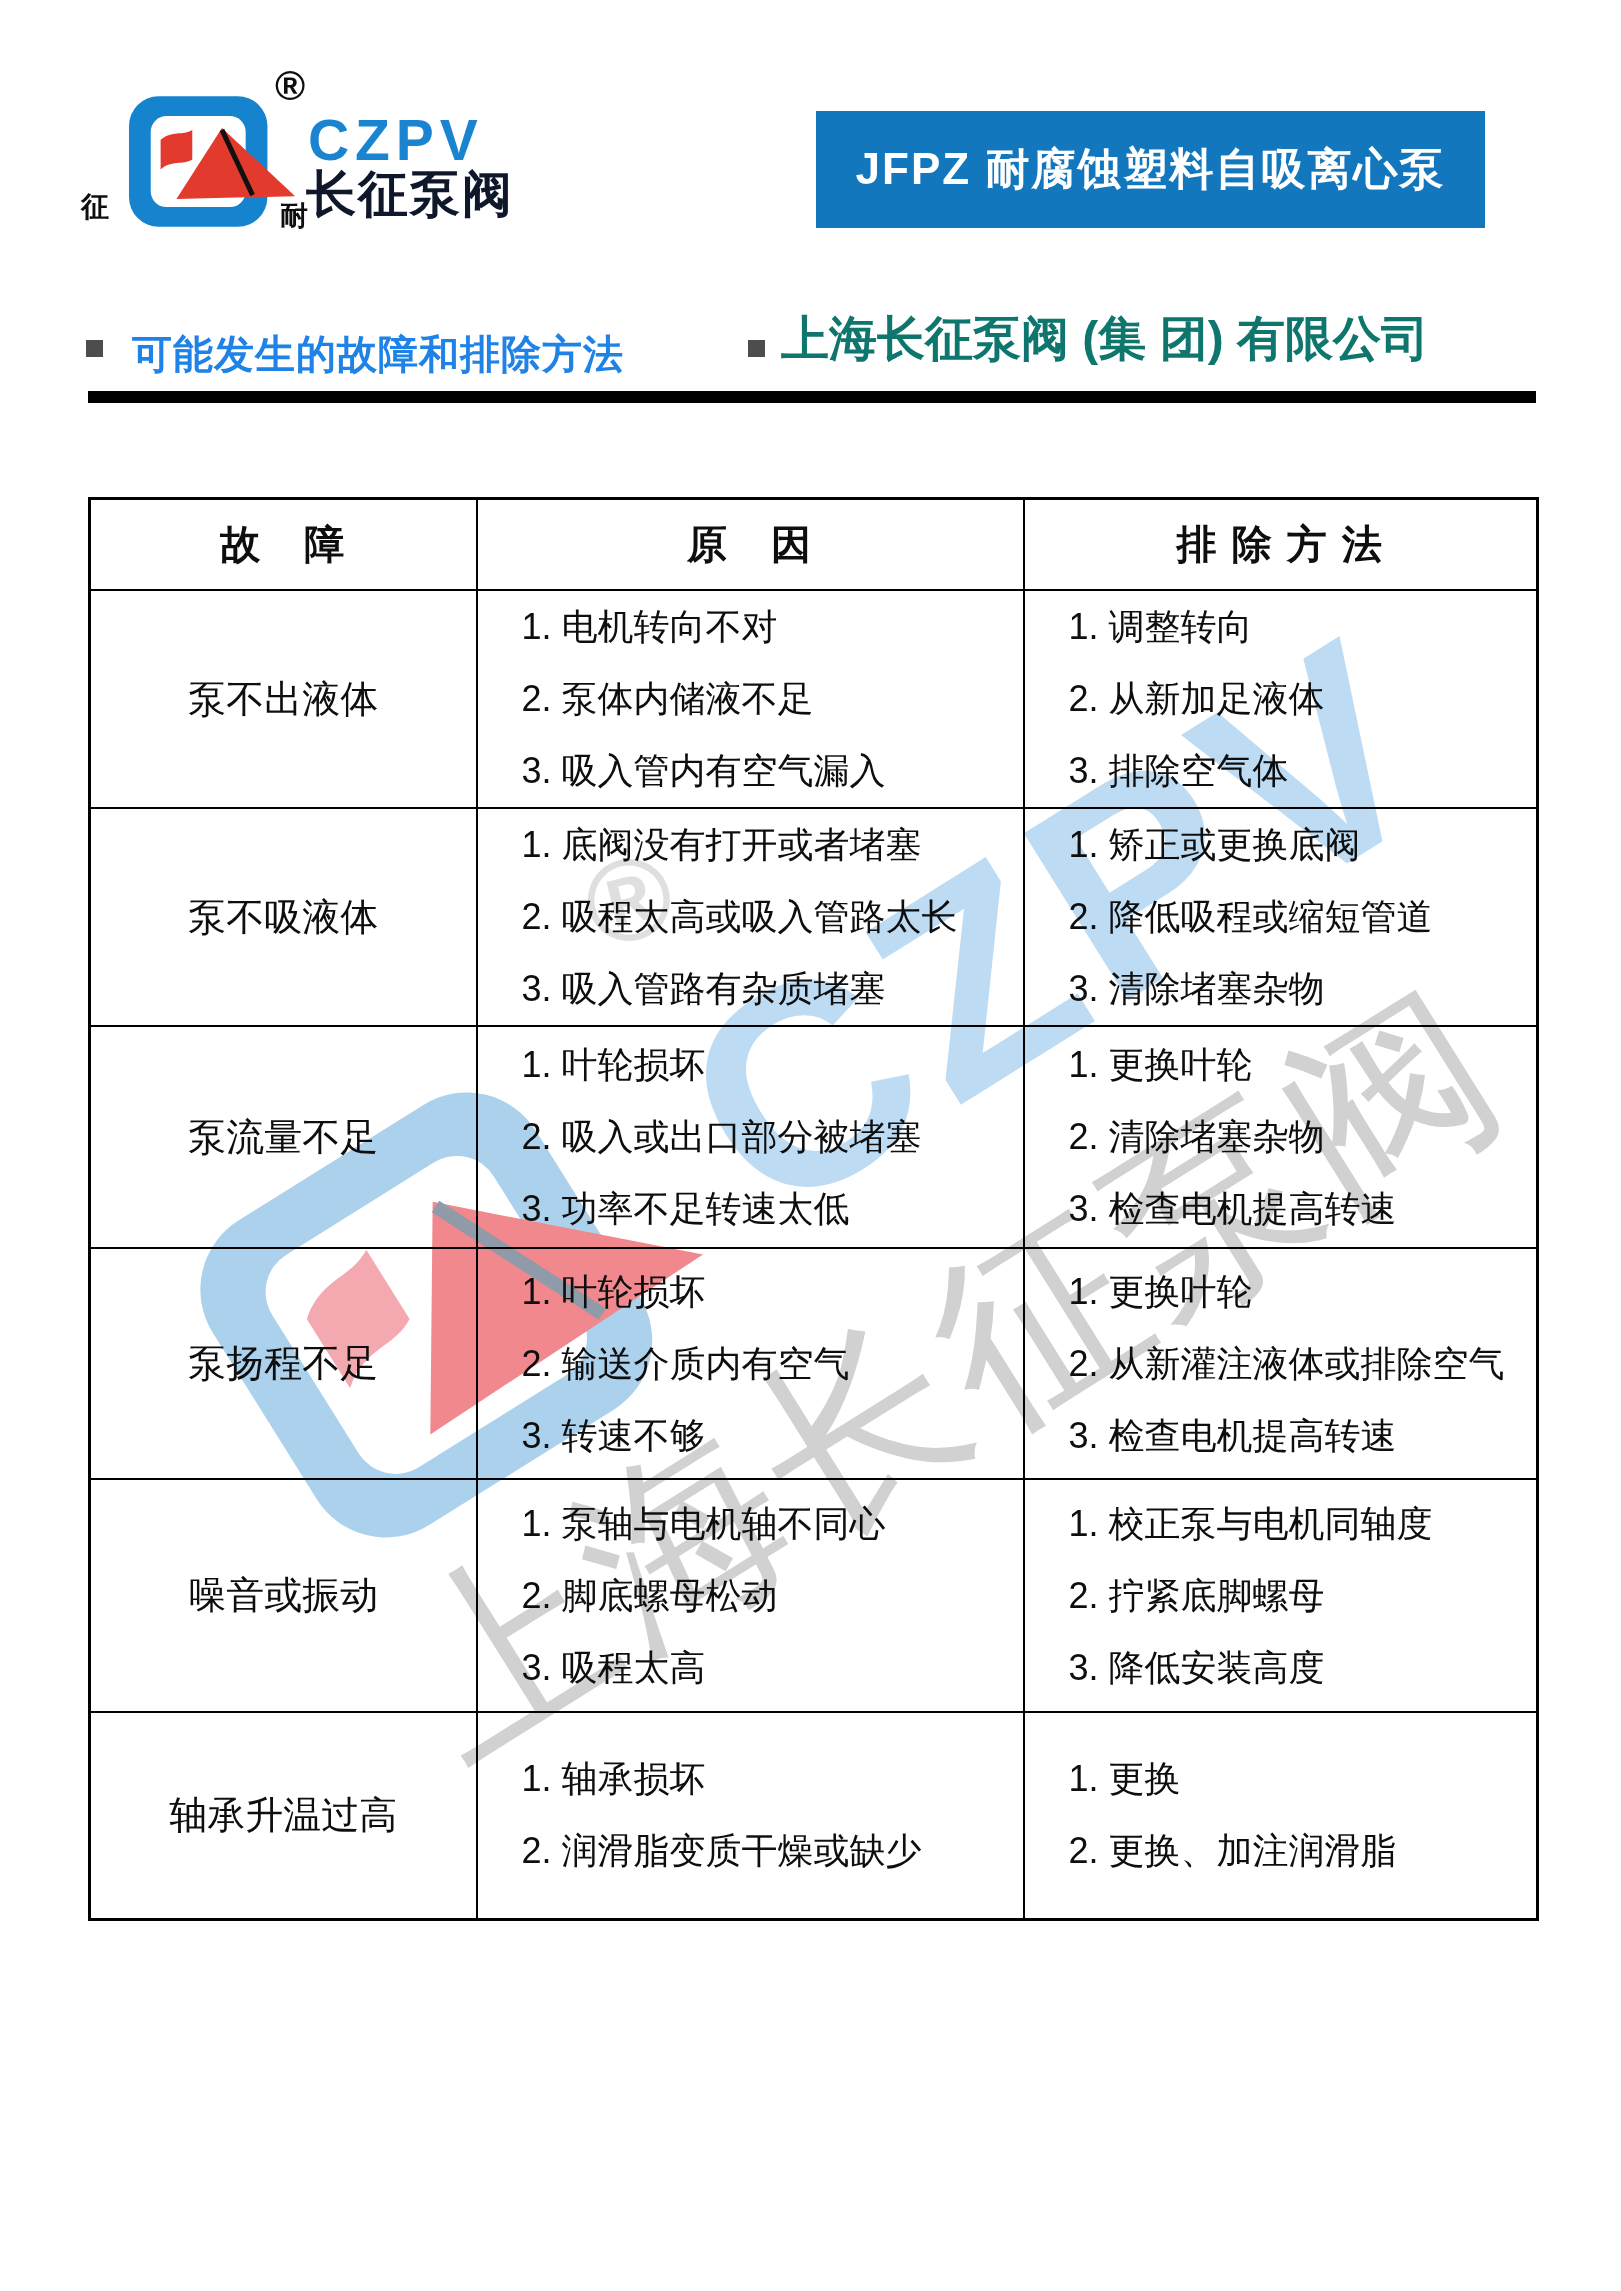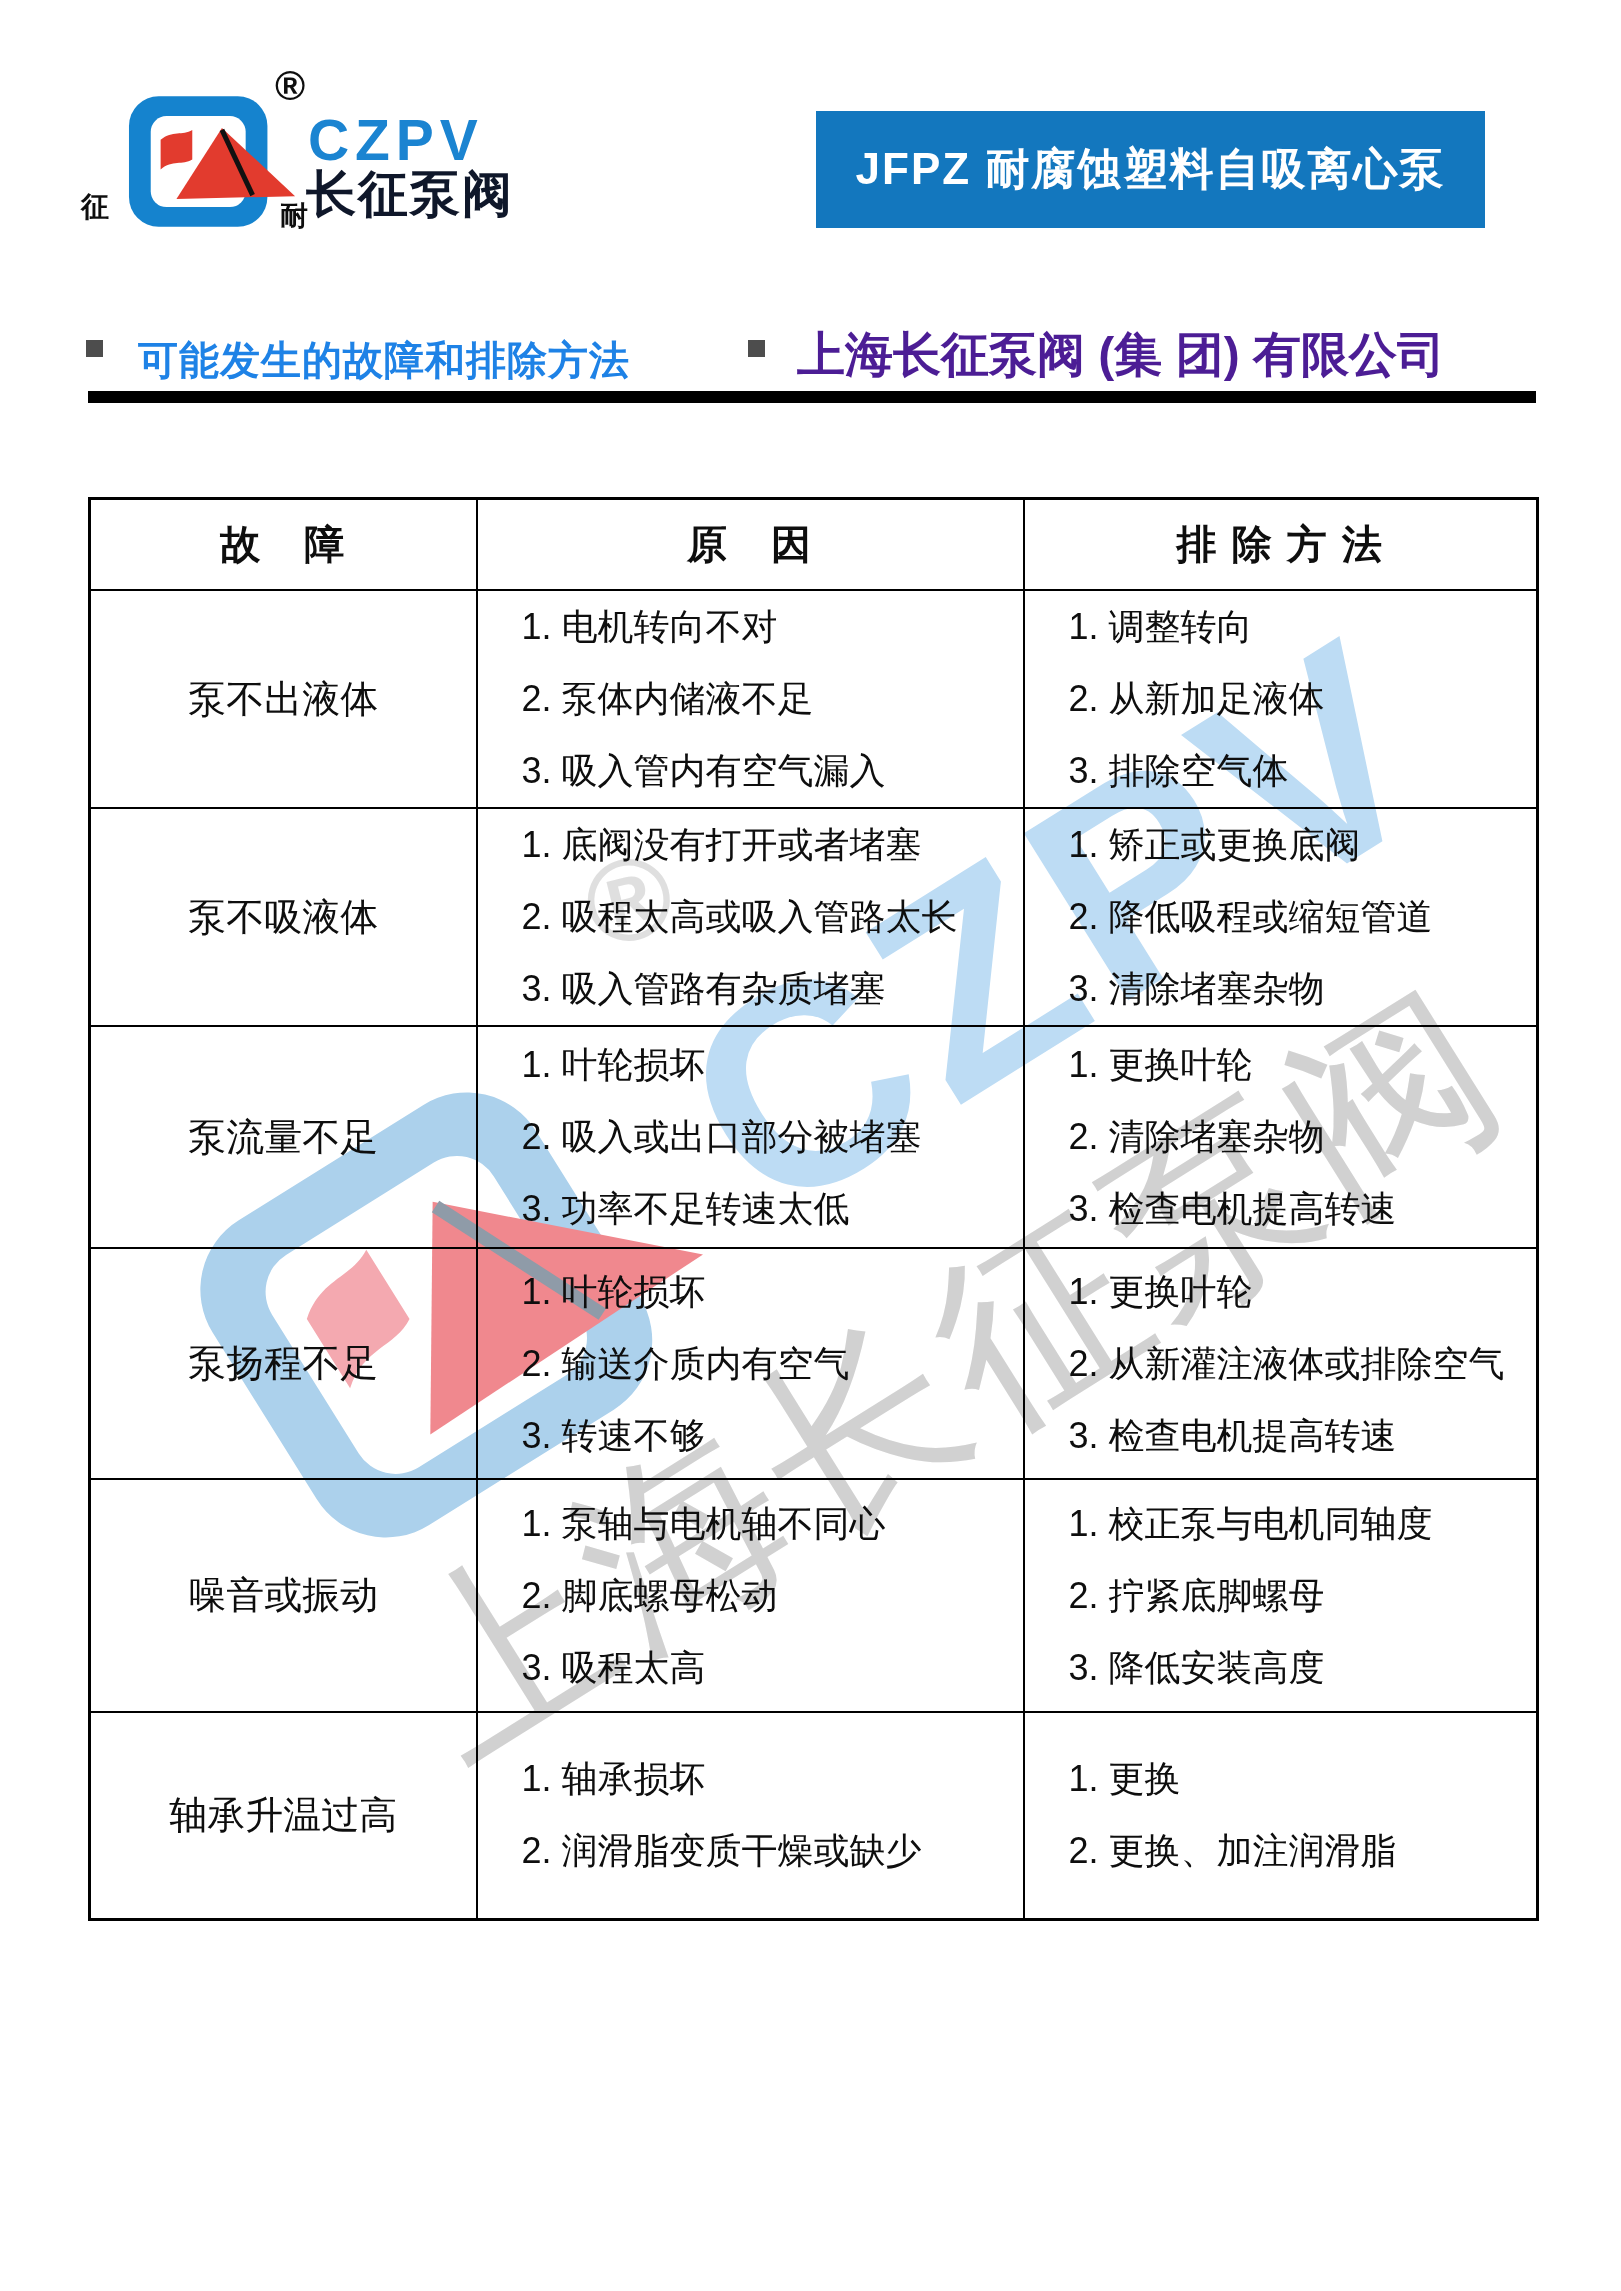--- a/index.html
+++ b/index.html
@@ -31,24 +31,24 @@
   .small-nai   { position:absolute; left:280px; top:197px; font-size:28px; font-weight:bold; z-index:1; }
 
   .banner { position:absolute; left:816px; top:111px; width:669px; height:117px;
             display:flex; align-items:center; justify-content:center;
             color:#ffffff; font-size:44px; font-weight:bold; letter-spacing:2px; z-index:1; }
 
   
   .bullet { position:absolute; width:16.7px; height:16.7px; background:#4d4d4d; z-index:1; }
   .b1 { left:86px;  top:340px; }
   .b2 { left:748px; top:340px; }
-  .sec-title { position:absolute; left:120px; top:319px; margin:18px; font-size:40px;
+  .sec-title { position:absolute; left:120px; top:319px; margin:12px; font-size:40px;
                font-weight:bold; color:#1e82e6; letter-spacing:1px; z-index:1; line-height:1.15; }
-  .company   { position:absolute; left:781px; top:311px; margin:16px; font-size:48px;
-               font-weight:bold; color:#4c1d95; z-index:1; line-height:1.15; white-space:nowrap; }
+  .company   { position:absolute; left:781px; top:311px; margin:0; font-size:48px;
+               font-weight:bold; color:#0f766e; z-index:1; line-height:1.15; white-space:nowrap; }
   .rule { position:absolute; left:88px; top:391px; width:1448px; height:11.8px; background:#000; z-index:1; }
 
   
   .fault-table { position:absolute; left:88px; top:497px; width:1448px; z-index:1;
                  border-collapse:collapse; table-layout:fixed; background:transparent; }
   .fault-table th, .fault-table td { border:2.9px solid #000; padding:0; }
   .fault-table { border:3.9px solid #000; }
   .fault-table th { height:89px; font-size:40px; font-weight:600; text-align:center;
                     letter-spacing:2px; }
   td.fault { text-align:center; font-size:38px; font-weight:500; }

